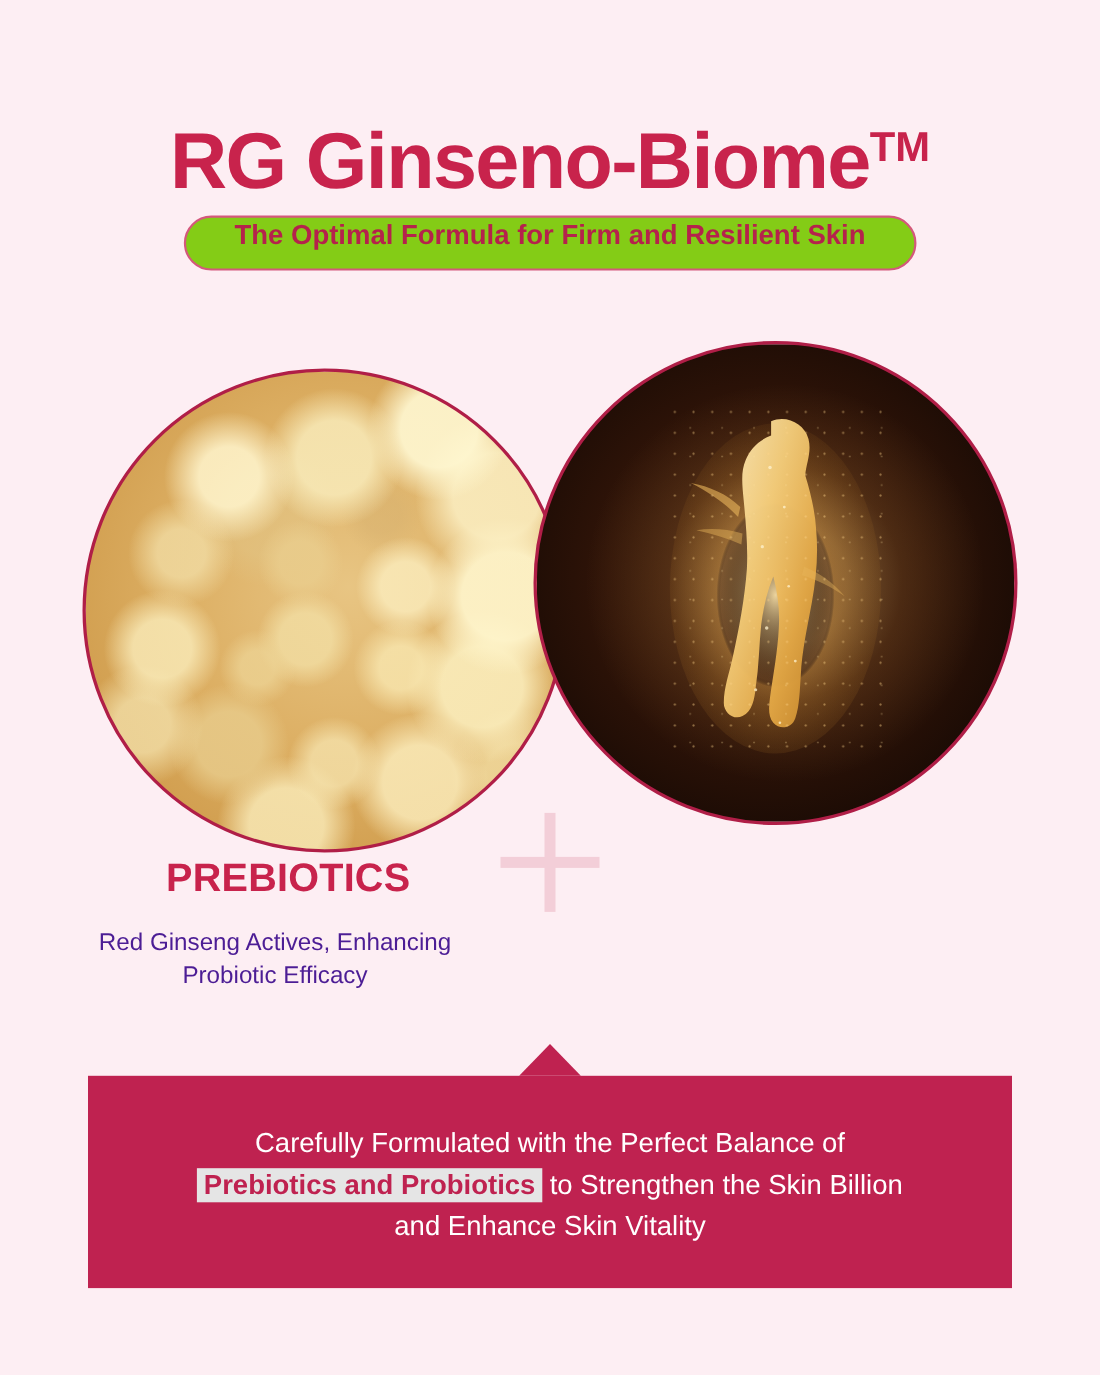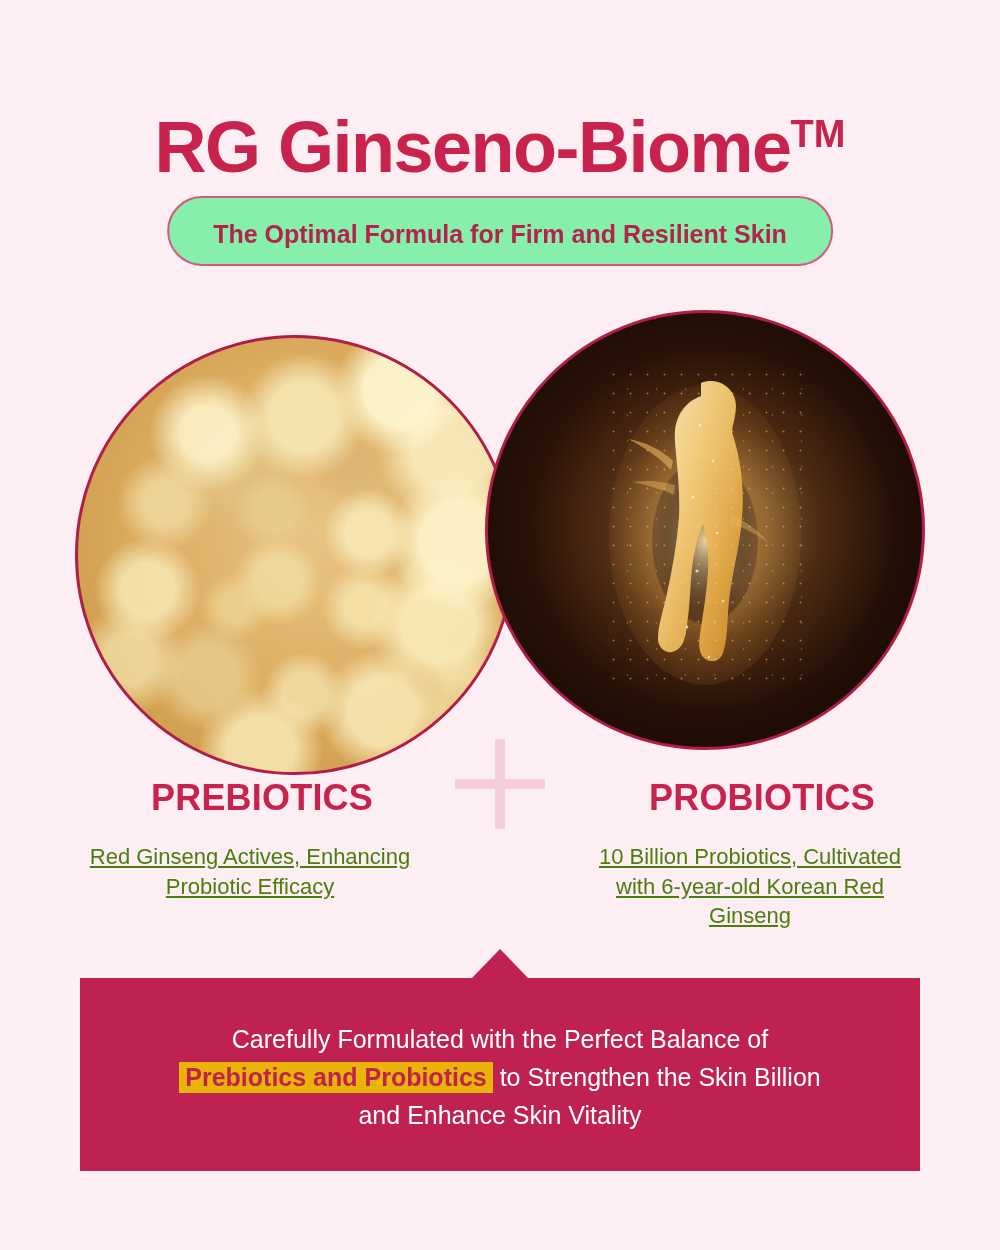--- a/index.html
+++ b/index.html
@@ -41,22 +41,22 @@
     letter-spacing: 0;
   }
 
   .subtitle-pill {
     position: absolute;
     top: 196px;
     left: 50%;
     transform: translateX(-50%);
     border: 2px solid #d4587c;
     border-radius: 40px;
-    background: #86efac;
-    padding: 24px 44px 17px;
+    background: #84cc16;
+    padding: 4px 44px 17px;
     box-sizing: border-box;
   }
   .subtitle-pill span {
     display: block;
     font-size: 25px;
     font-weight: 700;
     color: #b5224c;
     white-space: nowrap;
     line-height: 1;
   }
@@ -178,25 +178,24 @@
     font-size: 36px;
     font-weight: 700;
     color: #c8234c;
     letter-spacing: 0.2px;
     line-height: 1;
     margin: 0 0 26px 0;
     padding-left: 24px;
   }
   .col-desc {
     font-size: 22px;
-    color: #4d7c0f;
+    color: #4c1d95;
     line-height: 1.35;
     margin: 0 auto;
     max-width: 330px;
-    text-decoration: underline;
   }
 
   
   .banner {
     position: absolute;
     left: 80px;
     top: 978px;
     width: 840px;
     height: 193px;
     background: #bf2250;
@@ -224,21 +223,21 @@
     justify-content: center;
     color: #ffffff;
     font-size: 25px;
     line-height: 1.52;
     text-align: right;
     padding-top: 4px;
     box-sizing: border-box;
   }
   .banner-line { white-space: nowrap; }
   .hl {
-    background: #eab308;
+    background: #e5e5e5;
     color: #bf2250;
     font-weight: 700;
     padding: 1px 6px 2px;
   }
 </style>
 </head>
 <body>
 
 <div class="page">
 
@@ -293,24 +292,20 @@
   <div class="plus">
     <div class="bar-h"></div>
     <div class="bar-v"></div>
   </div>
 
   <div class="columns">
     <div class="col">
       <div class="col-heading">PREBIOTICS</div>
       <div class="col-desc">Red Ginseng Actives, Enhancing Probiotic Efficacy</div>
     </div>
-    <div class="col">
-      <div class="col-heading">PROBIOTICS</div>
-      <div class="col-desc">10 Billion Probiotics, Cultivated with 6-year-old Korean Red Ginseng</div>
-    </div>
   </div>
 
   <div class="banner">
     <div class="banner-arrow"></div>
     <div class="banner-text">
       <div class="banner-line">Carefully Formulated with the Perfect Balance of</div>
       <div class="banner-line">
         <span class="hl">Prebiotics and Probiotics</span>
         <span>to Strengthen the Skin Billion</span>
       </div>

